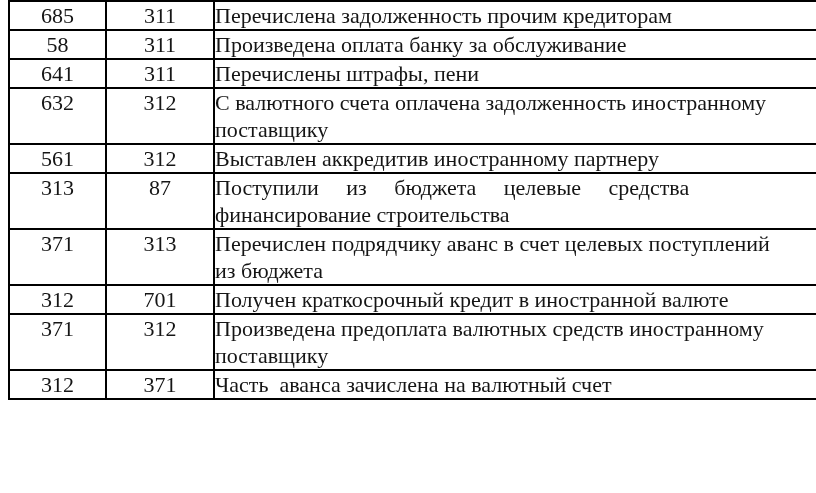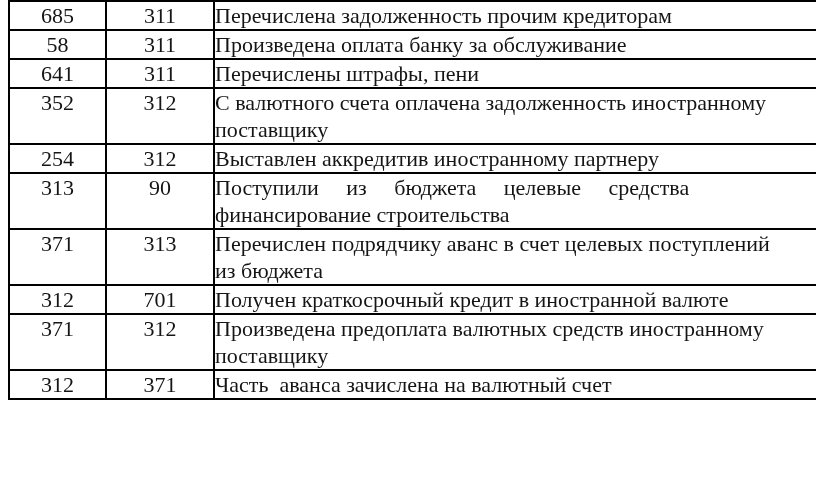--- a/index.html
+++ b/index.html
@@ -78,39 +78,39 @@
 
   <tr>
     <td class="num">641</td>
     <td class="num">311</td>
     <td class="desc">
             <div class="line">Перечислены штрафы, пени</div>
           </td>
   </tr>
 
   <tr>
-    <td class="num">352</td>
+    <td class="num">632</td>
     <td class="num">312</td>
     <td class="desc">
             <div class="line">С валютного счета оплачена задолженность иностранному</div>
             <div class="line">поставщику</div>
           </td>
   </tr>
 
   <tr>
-    <td class="num">254</td>
+    <td class="num">561</td>
     <td class="num">312</td>
     <td class="desc">
             <div class="line">Выставлен аккредитив иностранному партнеру</div>
           </td>
   </tr>
 
   <tr>
     <td class="num">313</td>
-    <td class="num">90</td>
+    <td class="num">87</td>
     <td class="desc">
             <div class="line">Поступили     из     бюджета     целевые     средства</div>
             <div class="line">финансирование строительства</div>
           </td>
   </tr>
 
   <tr>
     <td class="num">371</td>
     <td class="num">313</td>
     <td class="desc">

